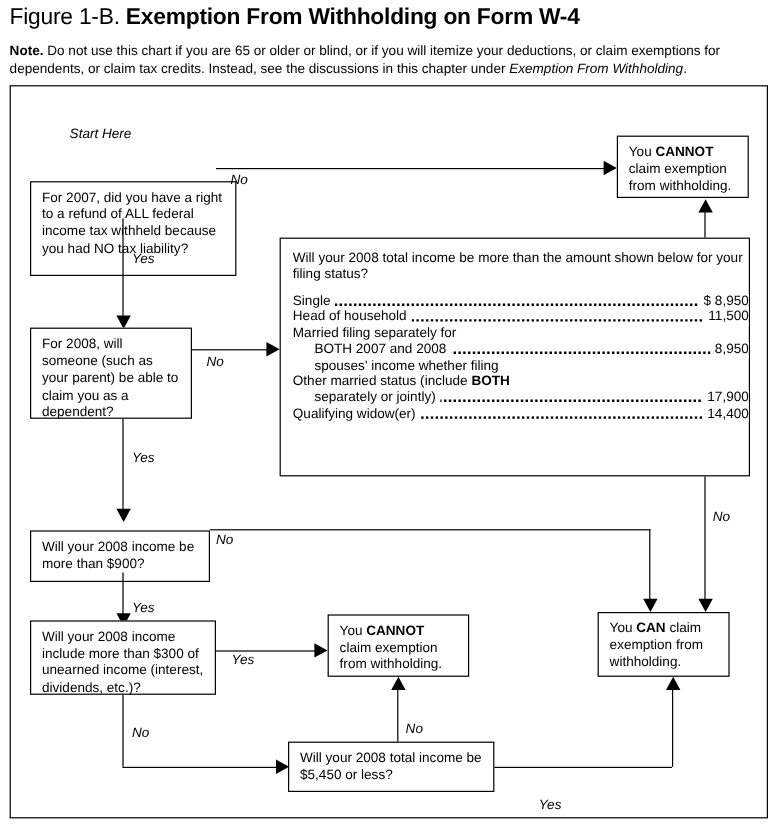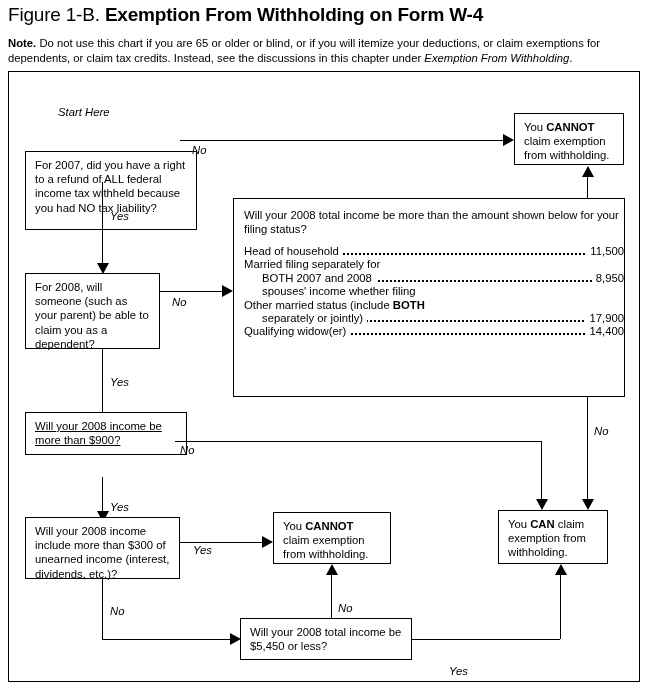--- a/index.html
+++ b/index.html
@@ -199,20 +199,25 @@
 
   <div class="ln-v" style="left:102px; top:349px; height:77px;"></div>
   <div class="arw arw-d" style="left:97px; top:424px;"></div>
   <div class="lbl" style="left:110px; top:356px;">Yes</div>
 
   <div class="box" style="left:233px; top:198px; width:392px; height:199px; padding:0;">
     <div class="q-head">Will your 2008 total income be more than the amount shown below for your filing status?</div>
     <div class="amt-table" id="amt-table">
         <div class="amt-row">
           <div class="dotline" style="left: 0px; right: 0px;"></div>
+          <span class="amt-lead">Single</span>
+          <span class="amt-val">$ 8,950</span>
+        </div>
+        <div class="amt-row">
+          <div class="dotline" style="left: 0px; right: 0px;"></div>
           <span class="amt-lead">Head of household</span>
           <span class="amt-val">11,500</span>
         </div>
         <div class="amt-row">
           <span class="amt-lead">Married filing separately for</span>
         </div>
         <div class="amt-row">
           <div class="dotline" style="left: 18px; right: 0px;"></div>
           <span class="amt-lead ind">BOTH 2007 and 2008</span>
           <span class="amt-val">8,950</span>
@@ -233,21 +238,21 @@
           <span class="amt-lead">Qualifying widow(er)</span>
           <span class="amt-val">14,400</span>
         </div>
       </div>
   </div>
 
   <div class="ln-v" style="left:587px; top:397px; height:105px;"></div>
   <div class="arw arw-d" style="left:582px; top:499px;"></div>
   <div class="lbl" style="left:594px; top:405px;">No</div>
 
-  <div class="box" style="left:25px; top:412px; width:162px; height:43px;text-decoration:underline;">
+  <div class="box" style="left:25px; top:442px; width:150px; height:43px;">
     <span>Will your 2008 income be more than $900?</span>
   </div>
 
   <div class="ln-h" style="left:175px; top:441px; width:367px;"></div>
   <div class="ln-v" style="left:541px; top:441px; height:61px;"></div>
   <div class="arw arw-d" style="left:536px; top:499px;"></div>
   <div class="lbl" style="left:180px; top:424px;">No</div>
 
   <div class="ln-v" style="left:102px; top:477px; height:36px;"></div>
   <div class="arw arw-d" style="left:97px; top:511px;"></div>

